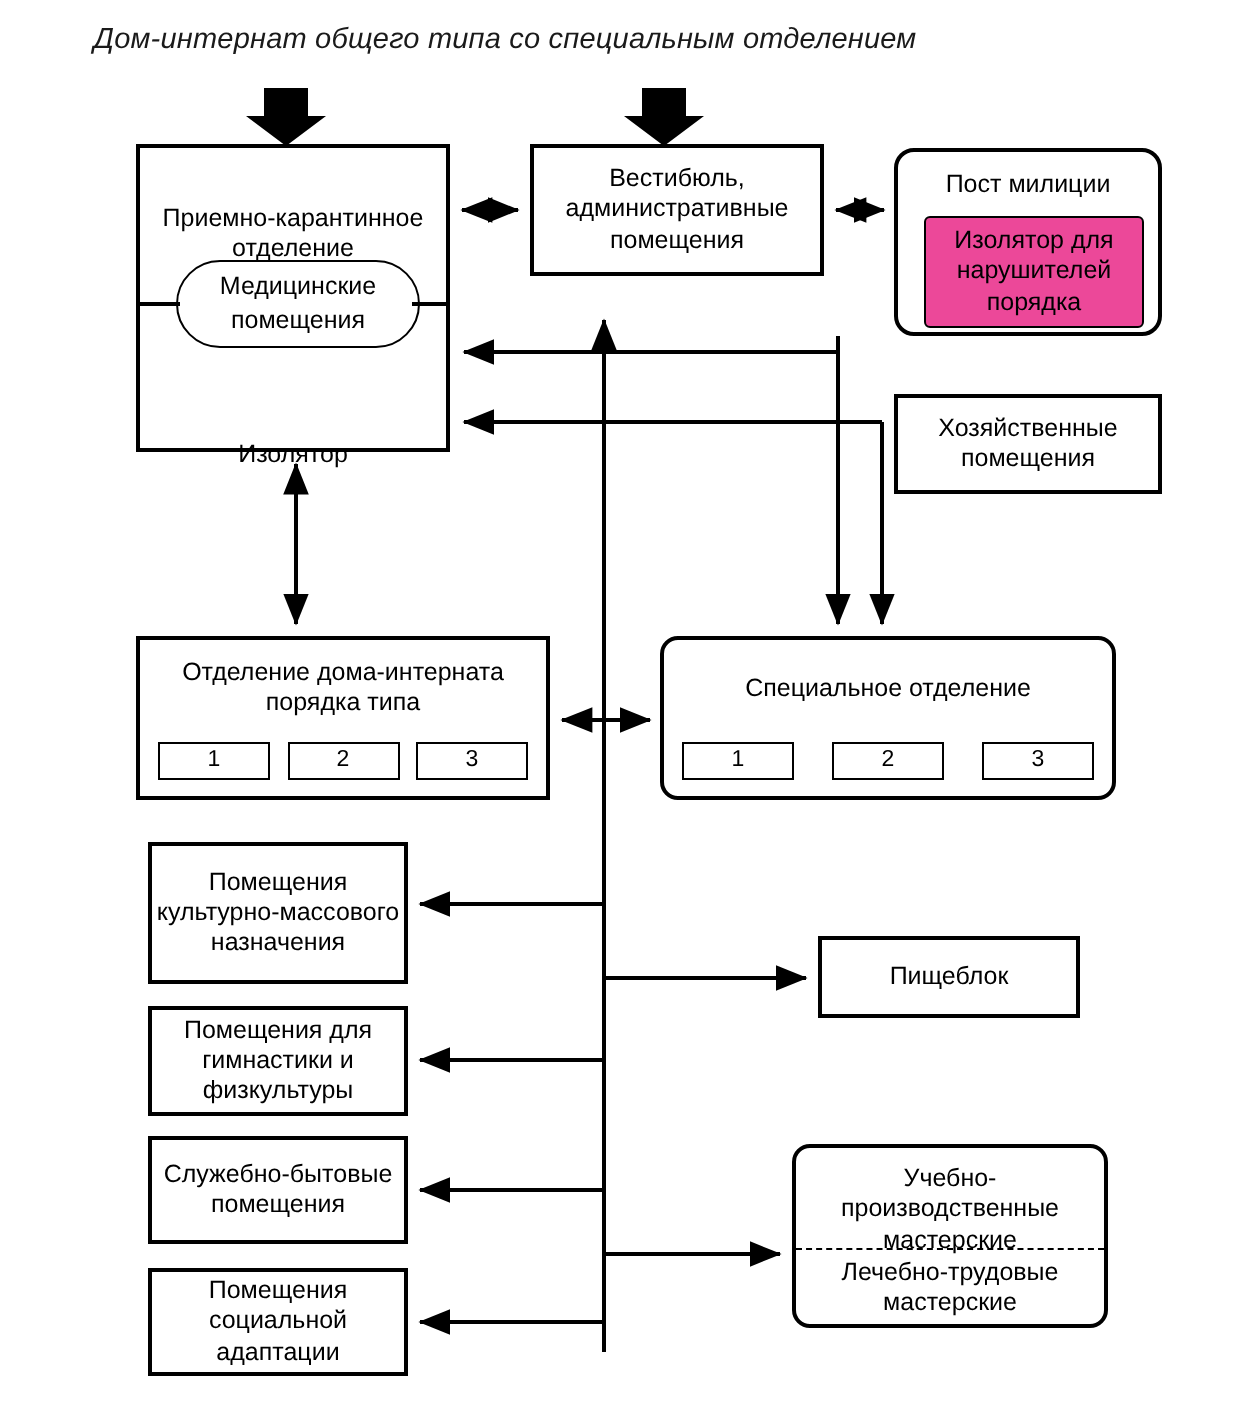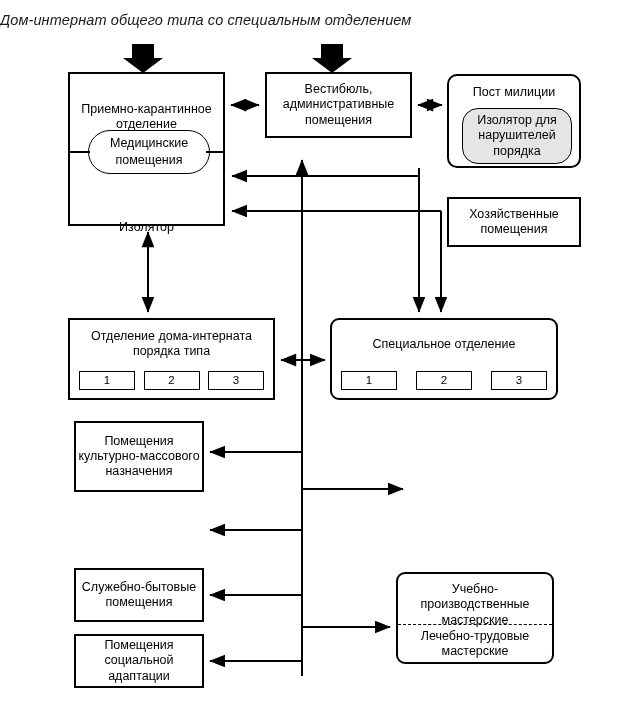--- a/index.html
+++ b/index.html
@@ -20,21 +20,21 @@
     left: 0;
     top: 0;
     width: 627px;
     height: 707px;
   }
   .diagram-title {
     position: absolute;
     left: 0;
     top: 12px;
     width: 505px;
-    text-align: left;
+    text-align: center;
     font-style: italic;
     font-size: 14.5px;
     color: #1a1a1a;
     letter-spacing: 0.1px;
   }
   .node {
     position: absolute;
     box-sizing: border-box;
     border: 2.5px solid #000;
     background: #ffffff;
@@ -104,27 +104,27 @@
     left: 447px; top: 74px; width: 134px; height: 94px;
     justify-content: flex-start;
     padding-top: 9px;
     border-radius: 10px;
   }
   #node-police .inner-box {
     position: absolute;
     left: 13px; top: 32px;
     width: 108px; height: 54px;
     border: 1.4px solid #000;
-    border-radius: 16px;
+    border-radius: 3px;
     display: flex;
     align-items: center;
     justify-content: center;
     text-align: center;
     line-height: 1.25;
-    background: #e5e5e5;
+    background: #ec4899;
   }
 
   
   #node-household {
     left: 447px; top: 197px; width: 134px; height: 50px;
   }
 
   
   #node-general {
     left: 68px; top: 318px; width: 207px; height: 82px;
@@ -281,29 +281,35 @@
       <div class="slot">1</div>
       <div class="slot">2</div>
       <div class="slot">3</div>
     </div>
   </div>
 
   <div class="node" id="node-culture">
     <span class="node-label">Помещения культурно-массового назначения</span>
   </div>
 
+  <div class="node" id="node-gym">
+    <span class="node-label">Помещения для гимнастики и физкультуры</span>
+  </div>
 
   <div class="node" id="node-service">
     <span class="node-label">Служебно-бытовые помещения</span>
   </div>
 
   <div class="node" id="node-social">
     <span class="node-label">Помещения социальной адаптации</span>
   </div>
 
+  <div class="node" id="node-canteen">
+    <span class="node-label">Пищеблок</span>
+  </div>
 
   <div class="node rounded" id="node-workshops">
     <span class="node-label">Учебно-производственные мастерские</span>
     <div class="dashed-divider"></div>
     <div class="wk-bottom">Лечебно-трудовые мастерские</div>
   </div>
 
 </div>
 
 </body></html>

